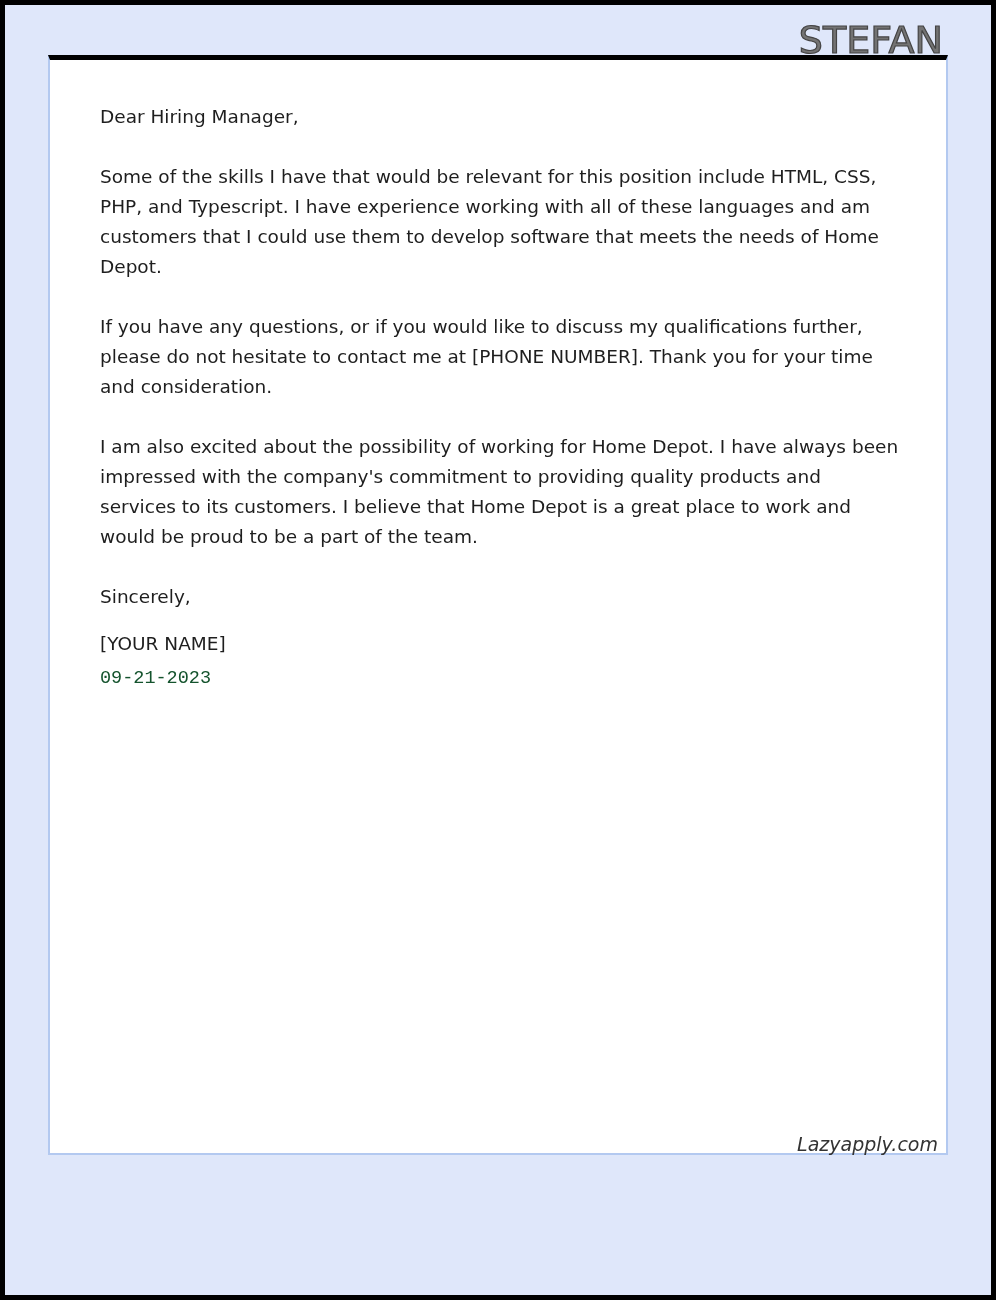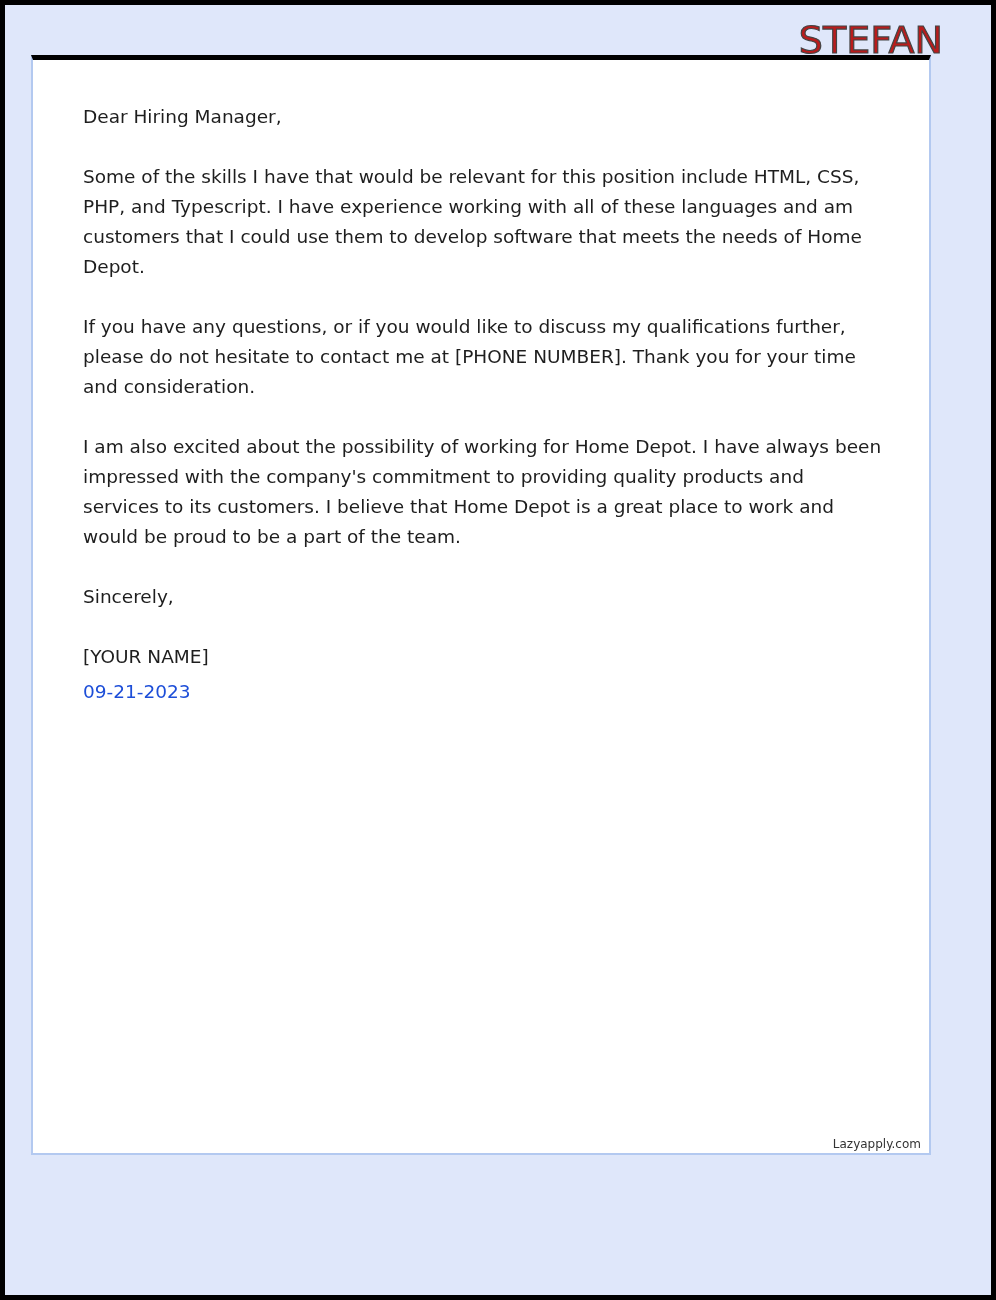--- a/index.html
+++ b/index.html
@@ -5,40 +5,40 @@
   html, body { margin: 0; padding: 0; }
   body {
     width: 996px; height: 1300px; box-sizing: border-box;
     border: 5px solid #000; background: #dfe7fa;
     position: relative; overflow: hidden;
     font-family: "DejaVu Sans", sans-serif;
   }
   .brand {
     position: absolute; right: 48px; top: 13px;
     font-family: "DejaVu Sans", sans-serif; font-size: 38px; font-weight: normal;
-    color: #b91c1c; -webkit-text-stroke: 1.2px #444; letter-spacing: 0px;
+    color: #737373; -webkit-text-stroke: 1.2px #444; letter-spacing: 0px;
     line-height: 44px;
   }
   .paper {
-    position: absolute; left: 26px; top: 50px; width: 900px; height: 1100px;
+    position: absolute; left: 43px; top: 50px; width: 900px; height: 1100px;
     box-sizing: border-box; background: #fff;
     border-top: 5px solid #000; border-left: 2px solid #b3c9f0;
     border-right: 2px solid #b3c9f0; border-bottom: 2px solid #b3c9f0;
   }
   .content {
     position: absolute; left: 50px; top: 42px; width: 800px;
     font-size: 18.5px; line-height: 30px; color: #1e1e1e;
   }
   .content p { margin: 0 0 30px 0; }
-  .content p.sig { margin-bottom: 30px; }
+  .content p.sig { margin-bottom: 17px; }
   .content p.name { margin-bottom: 5px; }
-  .date { color: #1d4ed8; margin: 0; }
+  .date { color: #14532d; margin: 0; font-family: Liberation Mono, monospace; }
   .footer {
-    position: absolute; right: 8px; bottom: 0px; font-size: 12px;
-    color: #333; line-height: 18px;
+    position: absolute; right: 8px; bottom: 0px; font-size: 19px;
+    color: #333; line-height: 18px; font-style: italic;
   }
 </style>
 </head>
 <body>
 
 <div class="brand">STEFAN</div>
 
 <div class="paper">
   <div class="content">
     <p>Dear Hiring Manager,</p>

